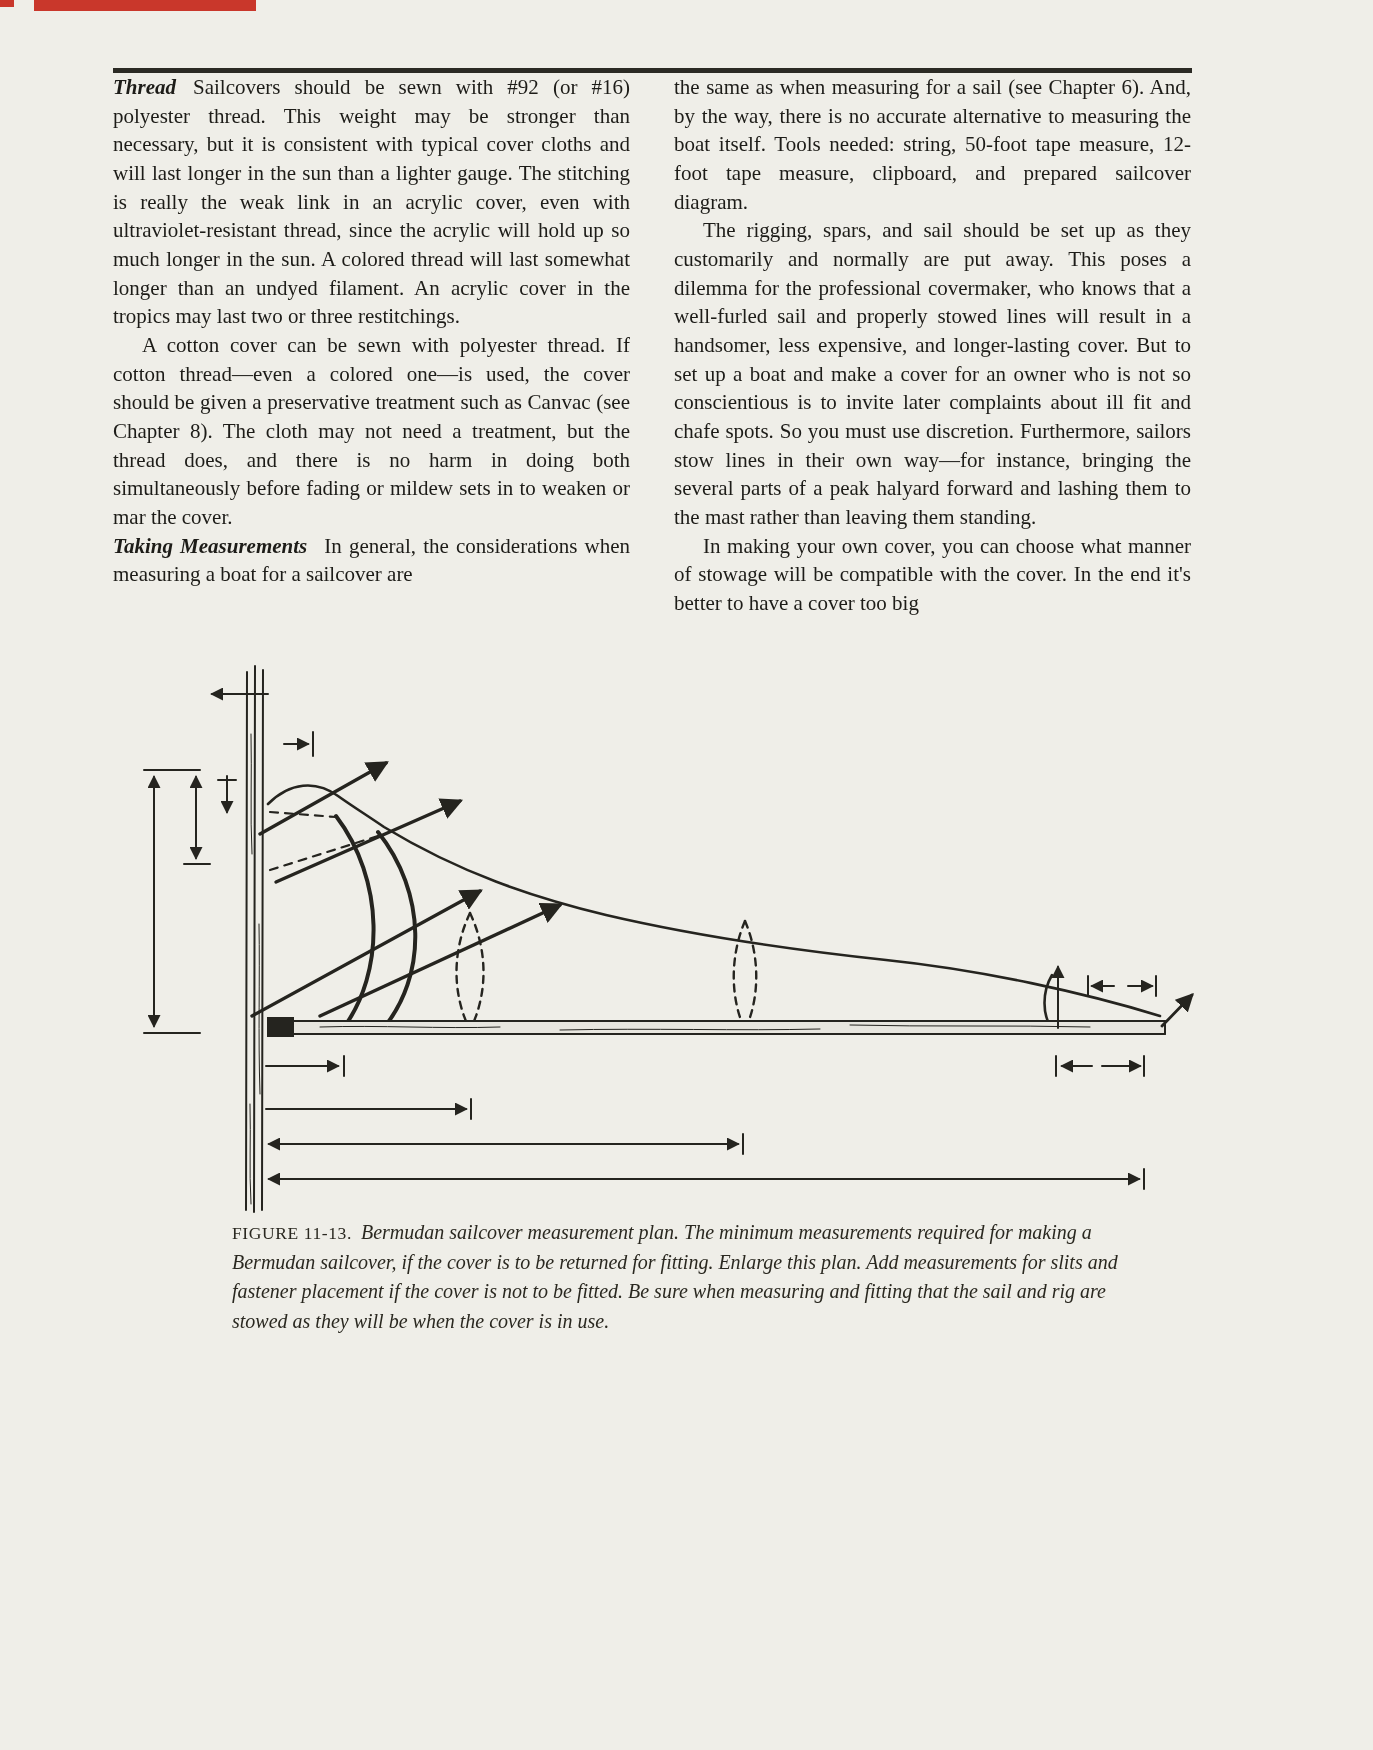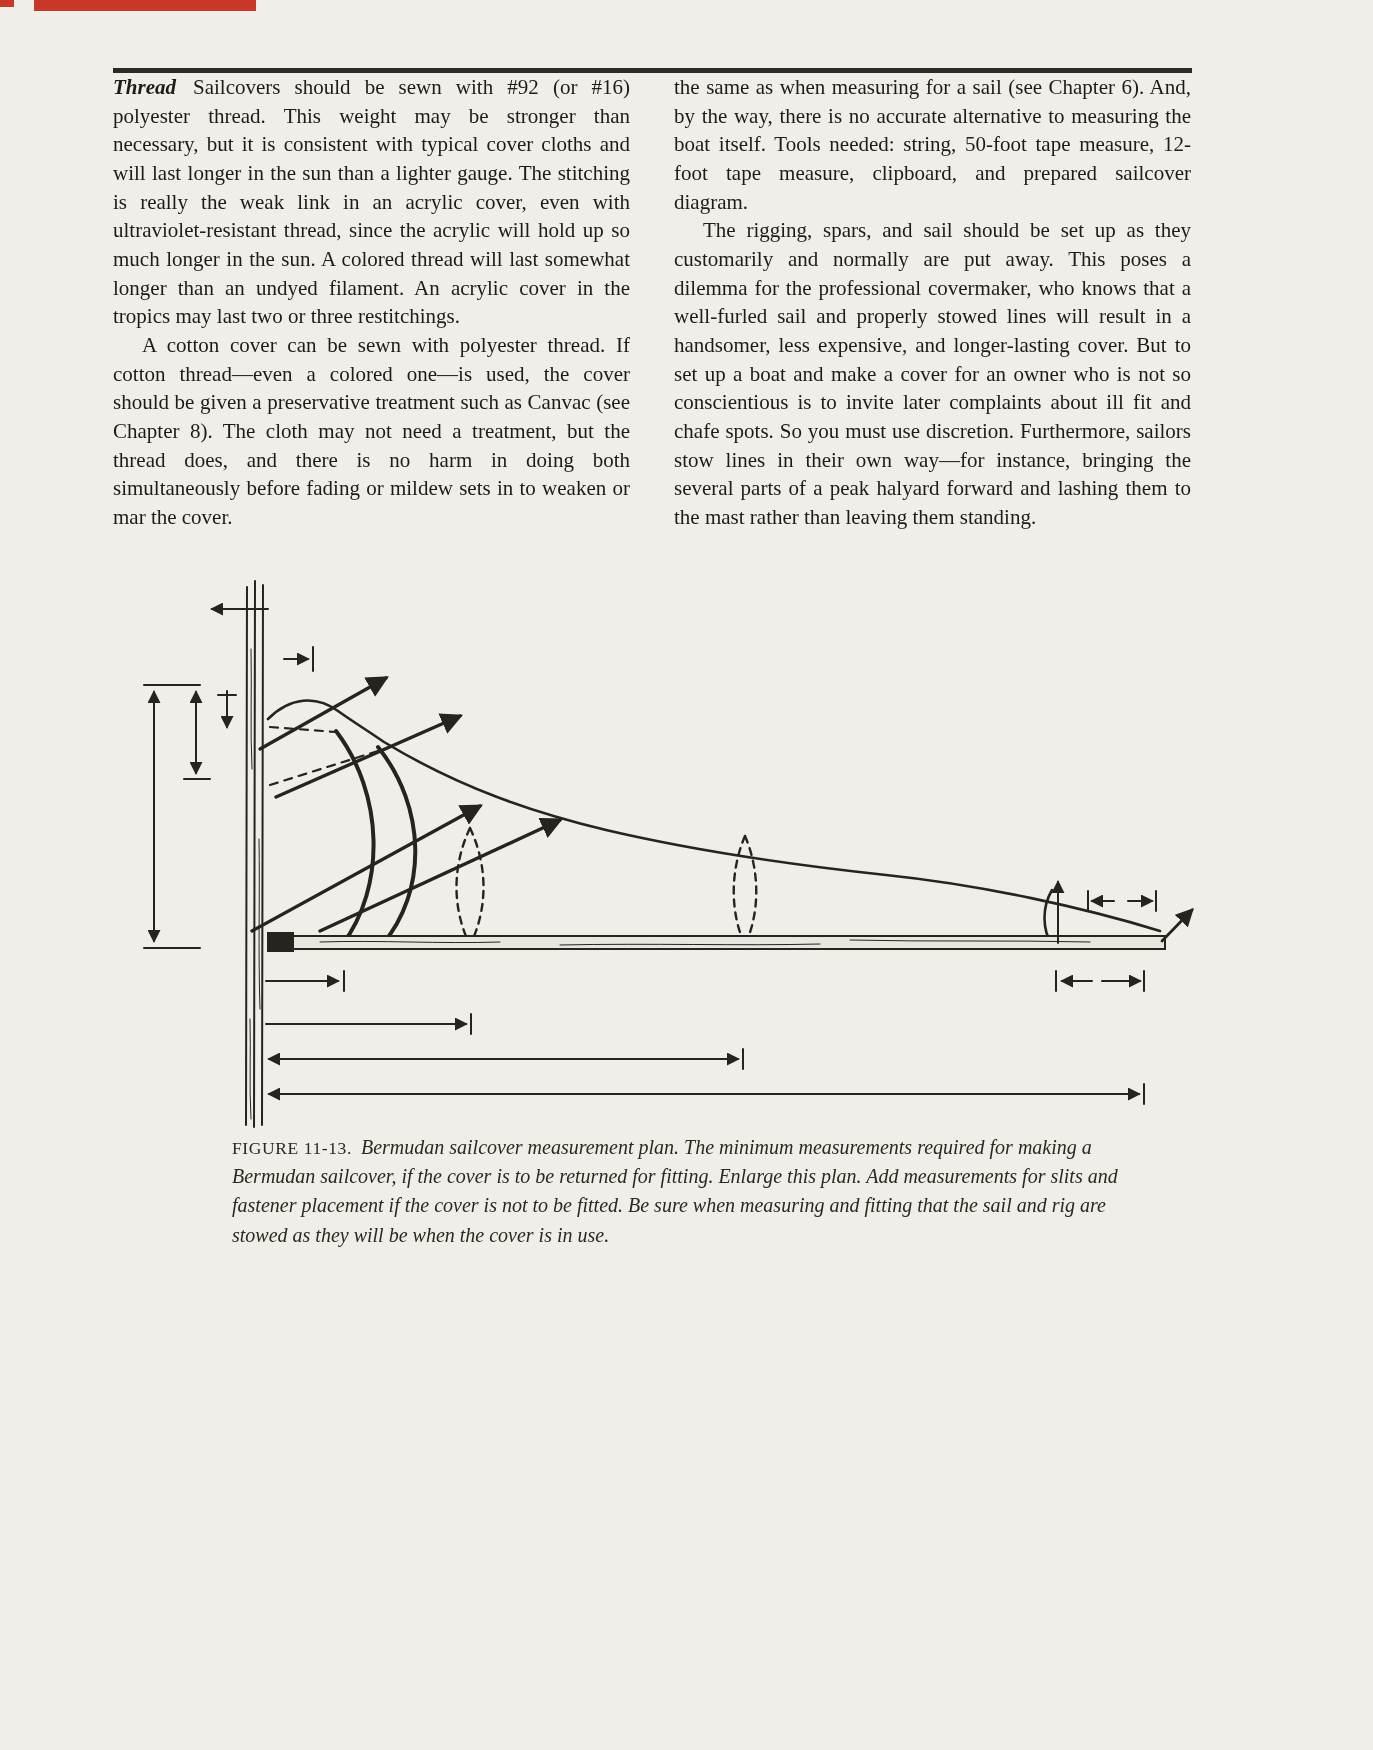--- a/index.html
+++ b/index.html
@@ -49,24 +49,26 @@
   <div class="red-mark-2"></div>
 
   <div class="content">
 
     <div class="rule"></div>
 
     <div class="columns">
       <div class="col">
         <p><span class="runin">Thread</span><span>Sailcovers should be sewn with #92 (or #16) polyester thread. This weight may be stronger than necessary, but it is consistent with typical cover cloths and will last longer in the sun than a lighter gauge. The stitching is really the weak link in an acrylic cover, even with ultraviolet-resistant thread, since the acrylic will hold up so much longer in the sun. A colored thread will last somewhat longer than an undyed filament. An acrylic cover in the tropics may last two or three restitchings.</span></p>
         <p class="indent"><span>A cotton cover can be sewn with polyester thread. If cotton thread—even a colored one—is used, the cover should be given a preservative treatment such as Canvac (see Chapter 8). The cloth may not need a treatment, but the thread does, and there is no harm in doing both simultaneously before fading or mildew sets in to weaken or mar the cover.</span></p>
+        <p class="section-para"><span class="runin">Taking Measurements</span><span>In general, the considerations when measuring a boat for a sailcover are</span></p>
       </div>
       <div class="col">
         <p><span>the same as when measuring for a sail (see Chapter 6). And, by the way, there is no accurate alternative to measuring the boat itself. Tools needed: string, 50-foot tape measure, 12-foot tape measure, clipboard, and prepared sailcover diagram.</span></p>
         <p class="indent"><span>The rigging, spars, and sail should be set up as they customarily and normally are put away. This poses a dilemma for the professional covermaker, who knows that a well-furled sail and properly stowed lines will result in a handsomer, less expensive, and longer-lasting cover. But to set up a boat and make a cover for an owner who is not so conscientious is to invite later complaints about ill fit and chafe spots. So you must use discretion. Furthermore, sailors stow lines in their own way—for instance, bringing the several parts of a peak halyard forward and lashing them to the mast rather than leaving them standing.</span></p>
+        <p class="indent"><span>In making your own cover, you can choose what manner of stowage will be compatible with the cover. In the end it's better to have a cover too big</span></p>
       </div>
     </div>
 
     <div class="figure-wrap">
       <svg width="1060" height="550" viewBox="0 0 1060 550">
         <defs>
           <marker id="ah" viewBox="0 0 10 10" refX="8.5" refY="5" markerWidth="6.5" markerHeight="6.5" orient="auto-start-reverse">
             <path d="M0,0 L10,5 L0,10 z" fill="#25241f"></path>
           </marker>
         </defs>

